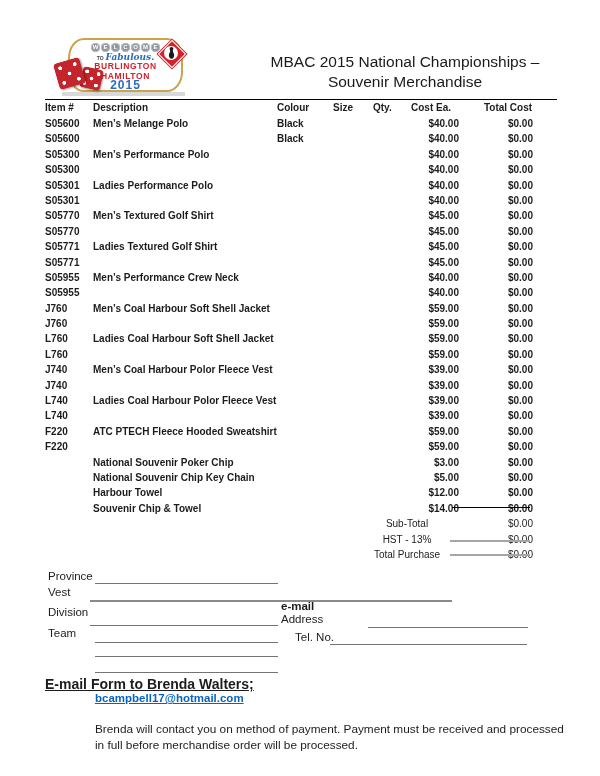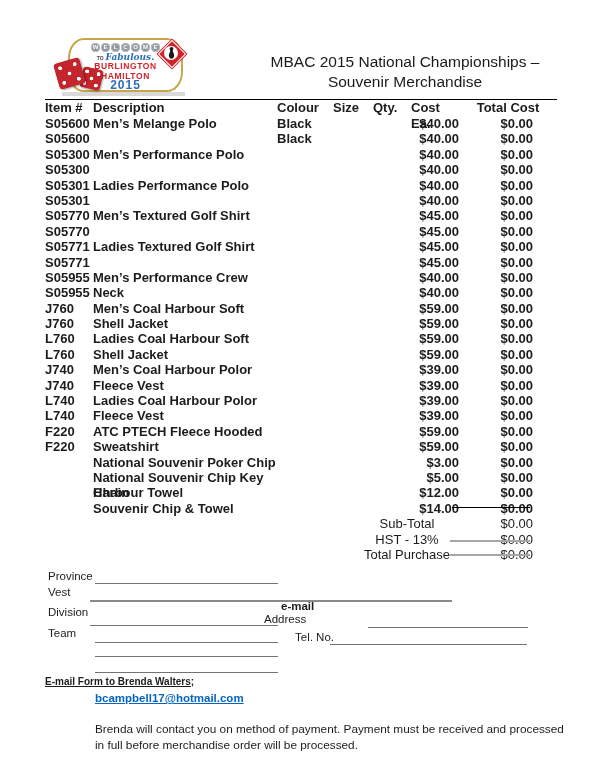--- a/index.html
+++ b/index.html
@@ -32,21 +32,21 @@
          radial-gradient(circle at 22% 78%, #fff 1.7px, rgba(0,0,0,0) 2.1px),
          radial-gradient(circle at 78% 78%, #fff 1.7px, rgba(0,0,0,0) 2.1px);
        box-shadow:1px 1px 2px rgba(0,0,0,.35);}
   .die1{left:-6px;top:22px;width:27px;height:27px;transform:rotate(-16deg);}
   .die2{left:19px;top:30px;width:21px;height:21px;transform:rotate(13deg);z-index:2;}
   
   .title{position:absolute;left:255px;top:52px;width:300px;text-align:center;
          font-size:15.5px;line-height:20px;color:#1a1a1a;}
   
   .table{position:absolute;left:45px;top:99px;width:512px;border-top:1.6px solid #000;}
-  .trow,.thead,.total-row{display:flex;font-size:13px;}
+  .trow,.thead,.total-row{display:flex;font-size:10px;}
   .thead{font-weight:bold;height:16px;line-height:16px;}
   .trow{height:15.4px;line-height:15.4px;font-weight:bold;}
   .total-row{height:15.4px;line-height:15.4px;}
   .c-item{width:48px;}
   .c-desc{width:184px;}
   .c-colour{width:56px;}
   .c-size{width:40px;}
   .c-qty{width:38px;}
   .c-cost{width:48px;text-align:right;}
   .c-total{width:98px;text-align:right;padding-right:24px;box-sizing:border-box;}
@@ -56,21 +56,21 @@
   .t-label{width:104px;text-align:center;}
   .t-value{width:98px;text-align:right;padding-right:24px;box-sizing:border-box;}
   .rule{position:absolute;height:0;}
   .rule-black{left:452px;top:507px;width:78px;border-top:1.2px solid #000;}
   .rule-gray1{left:450px;top:540px;width:80px;border-top:2px solid #a6a6a6;}
   .rule-gray2{left:450px;top:554px;width:80px;border-top:2px solid #a6a6a6;}
   
   .flabel{position:absolute;font-size:11.5px;font-weight:normal;line-height:13px;}
   .fline{position:absolute;height:0;border-top:1.5px solid #737373;}
   .fline-thick{border-top:2px solid #8a8a8a;}
-  .footer-instr{position:absolute;left:45px;top:676px;font-size:10px;font-weight:bold;
+  .footer-instr{position:absolute;left:45px;top:676px;font-size:14px;font-weight:bold;
                 text-decoration:underline;}
   .footer-link{position:absolute;left:95px;top:692px;font-size:11.5px;font-weight:bold;
                color:#0563c1;text-decoration:underline;cursor:pointer;}
   .footer-note{position:absolute;left:95px;top:721px;width:480px;font-size:11.8px;line-height:16px;}
 </style>
 </head>
 <body>
 
 <div class="page">
 
@@ -376,21 +376,21 @@
   <div class="rule rule-gray2"></div>
 
   <div class="flabel" style="left:48px;top:570px;">Province</div>
   <div class="fline" style="left:95px;top:583px;width:183px;"></div>
 
   <div class="flabel" style="left:48px;top:586px;">Vest</div>
   <div class="fline fline-thick" style="left:90px;top:600px;width:362px;"></div>
 
   <div class="flabel" style="left:48px;top:606px;">Division</div>
   <div class="flabel" style="left:281px;top:600px;font-weight:bold;">e-mail</div>
-  <div class="flabel" style="left:264px;top:613px;">Address</div>
+  <div class="flabel" style="left:281px;top:613px;">Address</div>
   <div class="fline" style="left:90px;top:625px;width:188px;"></div>
   <div class="fline" style="left:368px;top:627px;width:160px;"></div>
 
   <div class="flabel" style="left:48px;top:627px;">Team</div>
   <div class="flabel" style="left:295px;top:631px;">Tel. No.</div>
   <div class="fline" style="left:95px;top:642px;width:183px;"></div>
   <div class="fline" style="left:330px;top:644px;width:197px;"></div>
 
   <div class="fline" style="left:95px;top:656px;width:183px;"></div>
   <div class="fline" style="left:95px;top:672px;width:183px;"></div>

